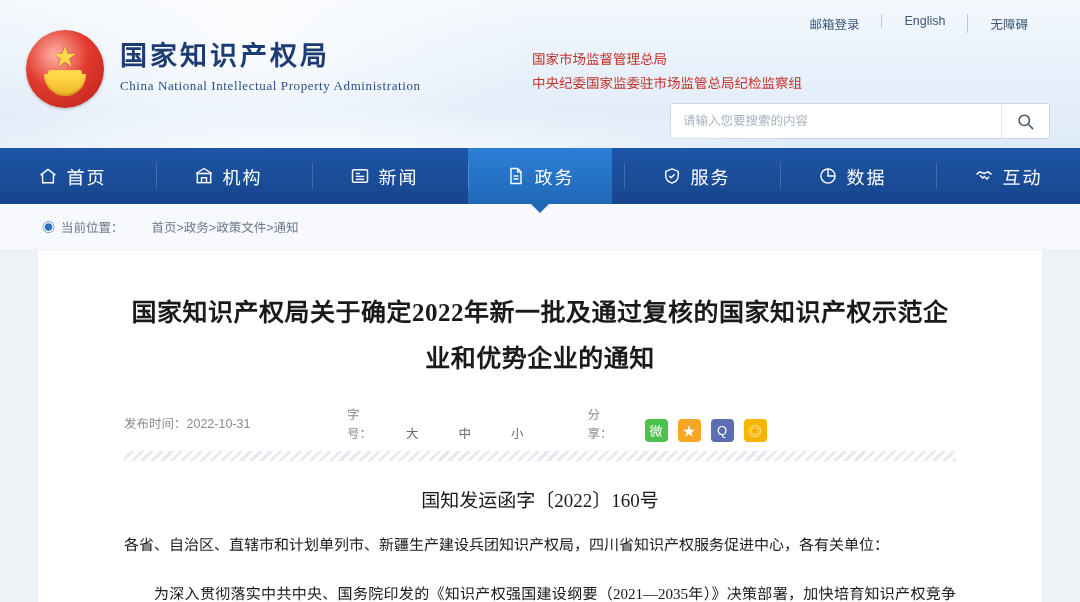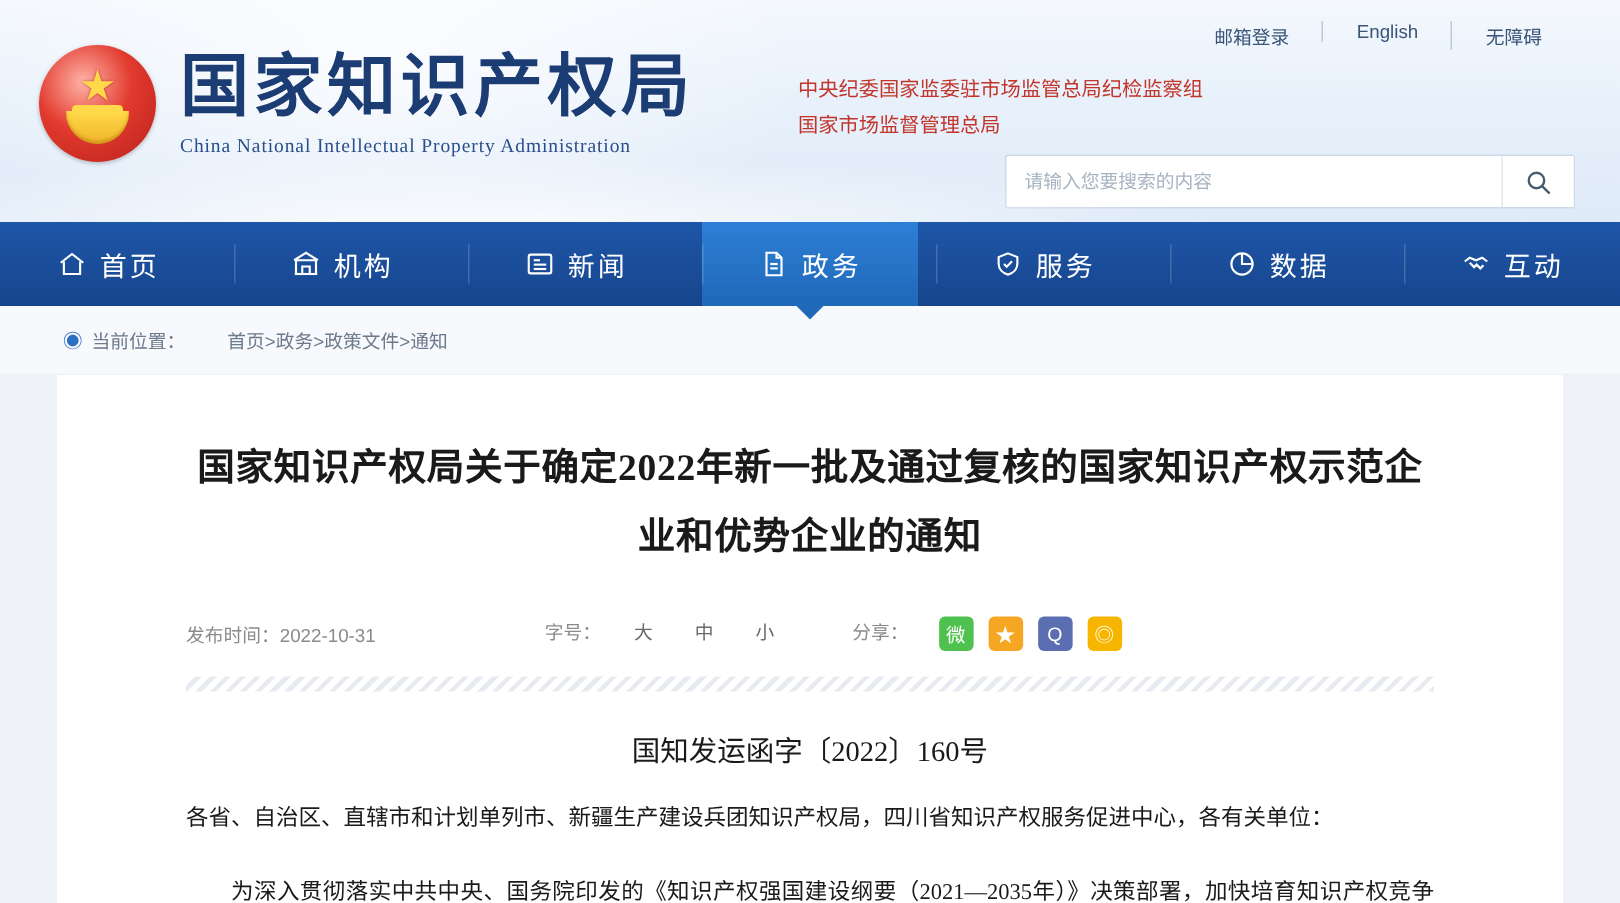--- a/index.html
+++ b/index.html
@@ -72,23 +72,23 @@
   }
   .emblem .gear::before {
     content: "";
     position: absolute;
     left: 4px; right: 4px; top: -4px;
     height: 7px;
     background: #ffd94a;
     border-radius: 3px;
   }
   .title-cn {
-    font-family: Liberation Serif, serif;
+    font-family: Liberation Mono, monospace;
     font-weight: bold;
-    font-size: 46px;
+    font-size: 27px;
     letter-spacing: 3px;
     color: #1c3c74;
     line-height: 1.1;
     text-shadow: 0 1px 0 rgba(255,255,255,.8);
   }
   .title-en {
     margin-top: 5px;
     font-family: "Liberation Serif", serif;
     font-size: 13px;
     letter-spacing: .6px;
@@ -241,22 +241,22 @@
     color: #8b8b8b;
     position: relative;
     height: 28px;
   }
   .pub-time { flex: 0 0 auto; }
   .meta-right {
     position: absolute;
     left: 50%;
     transform: translateX(-46%);
     display: flex;
-    align-items: flex-start;
-    gap: 16px;
+    align-items: flex-end;
+    gap: 28px;
   }
   .fs-label { color: #8b8b8b; }
   .fs-opt { color: #6a6a6a; padding: 0 6px; cursor: pointer; }
   .share-label { margin-left: 30px; color: #8b8b8b; }
   .share-icons { display: flex; gap: 10px; margin-left: 4px; }
   .sicon {
     width: 23px; height: 23px;
     border-radius: 4px;
     display: flex; align-items: center; justify-content: center;
     color: #fff; font-size: 13px; cursor: pointer;
@@ -310,22 +310,22 @@
     </div>
   </div>
 
   <div class="top-links">
     <a href="#">邮箱登录</a>
     <a href="#">English</a>
     <a href="#">无障碍</a>
   </div>
 
   <div class="org-lines">
+    <div>国家市场监督管理总局</div>
     <div>中央纪委国家监委驻市场监管总局纪检监察组</div>
-    <div>国家市场监督管理总局</div>
   </div>
 
   <div class="search-box">
     <input type="text" placeholder="请输入您要搜索的内容" style="">
     <div class="search-btn">
       <svg width="19" height="19" viewBox="0 0 24 24" fill="none" stroke="#4a5a70" stroke-width="2">
         <circle cx="10.5" cy="10.5" r="6.5"></circle>
         <line x1="15.5" y1="15.5" x2="21" y2="21" stroke-linecap="round"></line>
       </svg>
     </div>

